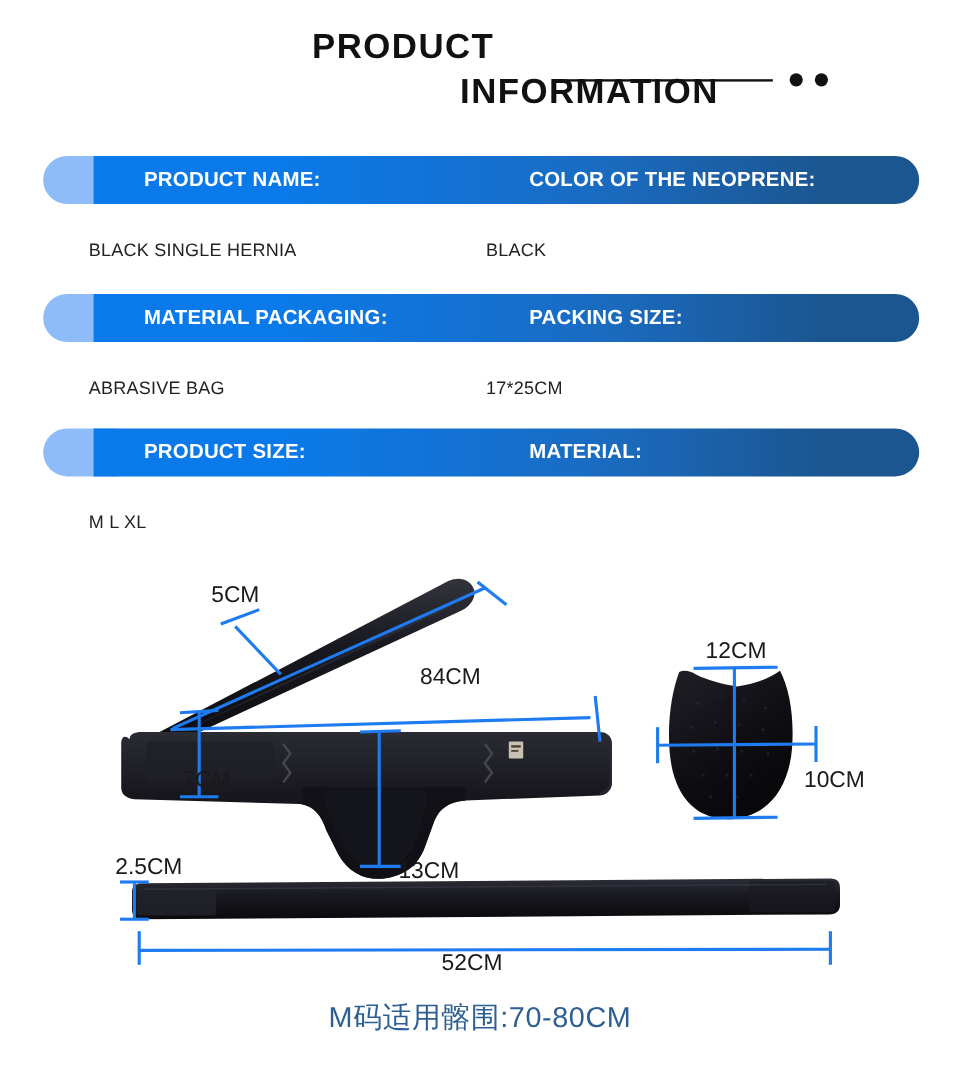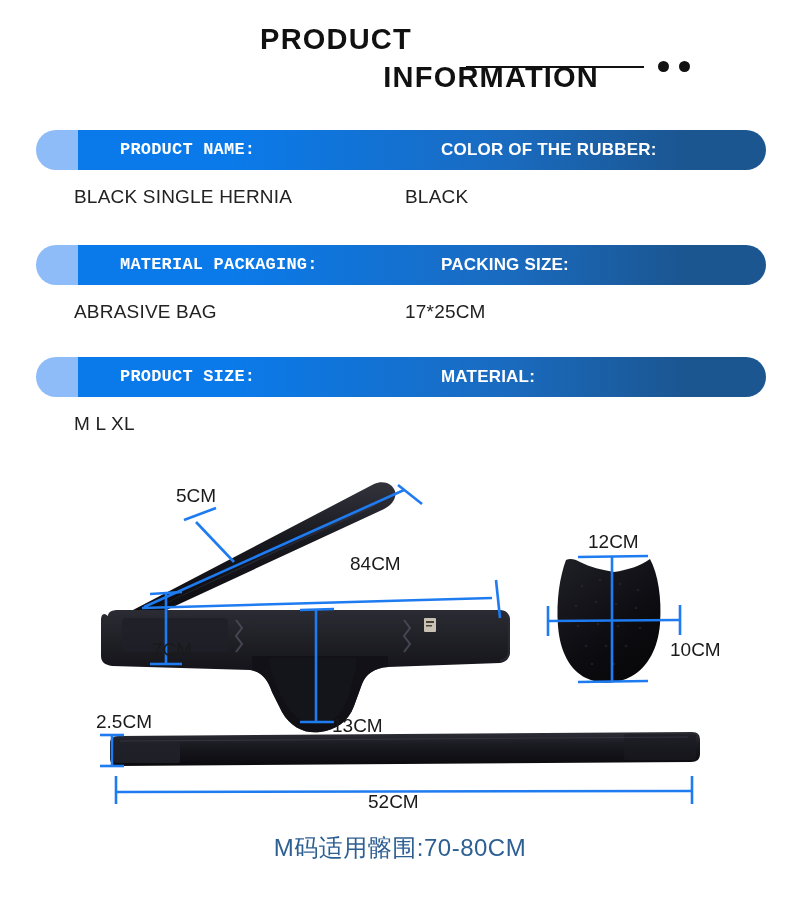--- a/index.html
+++ b/index.html
@@ -111,29 +111,29 @@
     position: absolute;
     top: 0;
     height: 40px;
     line-height: 40px;
     color: #ffffff;
     font-size: 17px;
     font-weight: bold;
     letter-spacing: 0.2px;
     white-space: nowrap;
   }
-  .bar-label.col1 { left: 84px; font-family: Liberation Mono, monospace; }
+  .bar-label.col1 { left: 84px; }
   .bar-label.col2 { left: 405px; }
 
   .val-label {
     position: absolute;
-    top: 52px;
+    top: 64px;
     height: 30px;
     line-height: 30px;
-    font-size: 19px;
+    font-size: 15px;
     color: #222222;
     white-space: nowrap;
     letter-spacing: 0.2px;
   }
   .val-label.col1 { left: 74px; }
   .val-label.col2 { left: 405px; }
 
   
   .figure {
     position: absolute;
@@ -169,21 +169,21 @@
   <div class="title-line2">
     <span class="title-word2">INFORMATION</span>
   </div>
 </div>
 
 <div class="info-row" style="top:130px;">
   <div class="bar-wrap">
     <div class="bar-cap"></div>
     <div class="bar-main"></div>
     <div class="bar-label col1">PRODUCT NAME:</div>
-    <div class="bar-label col2">COLOR OF THE RUBBER:</div>
+    <div class="bar-label col2">COLOR OF THE NEOPRENE:</div>
   </div>
   <div class="val-label col1">BLACK SINGLE HERNIA</div>
   <div class="val-label col2">BLACK</div>
 </div>
 
 <div class="info-row" style="top:245px;">
   <div class="bar-wrap">
     <div class="bar-cap"></div>
     <div class="bar-main"></div>
     <div class="bar-label col1">MATERIAL PACKAGING:</div>

